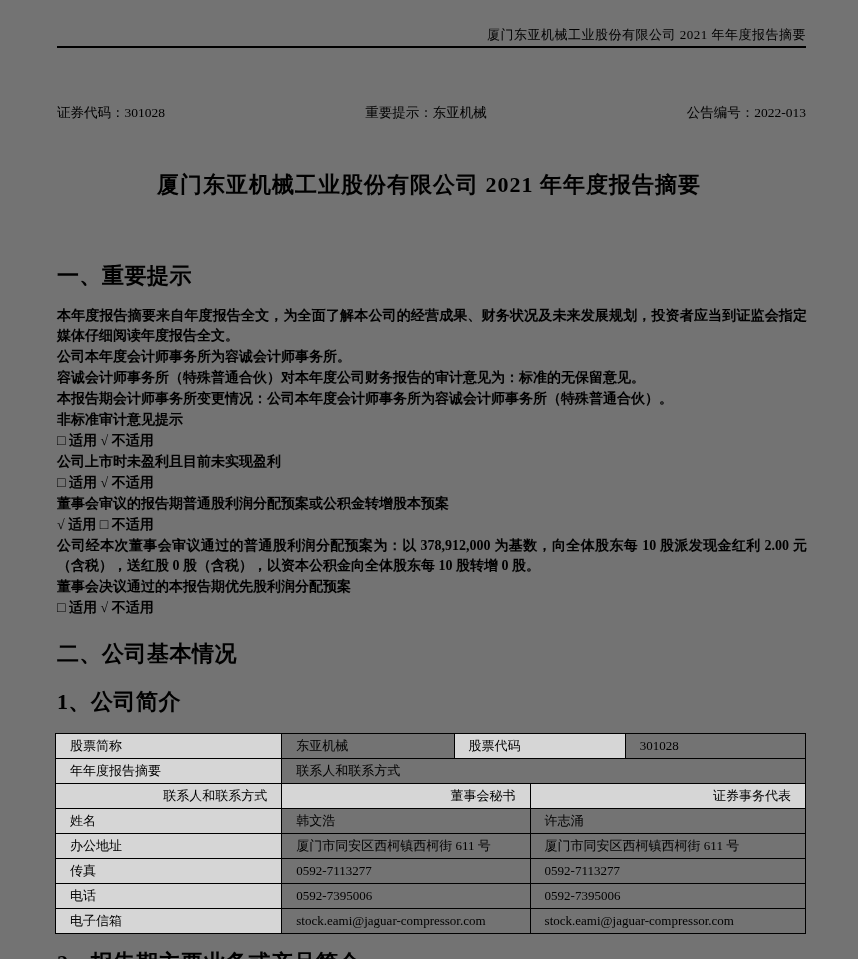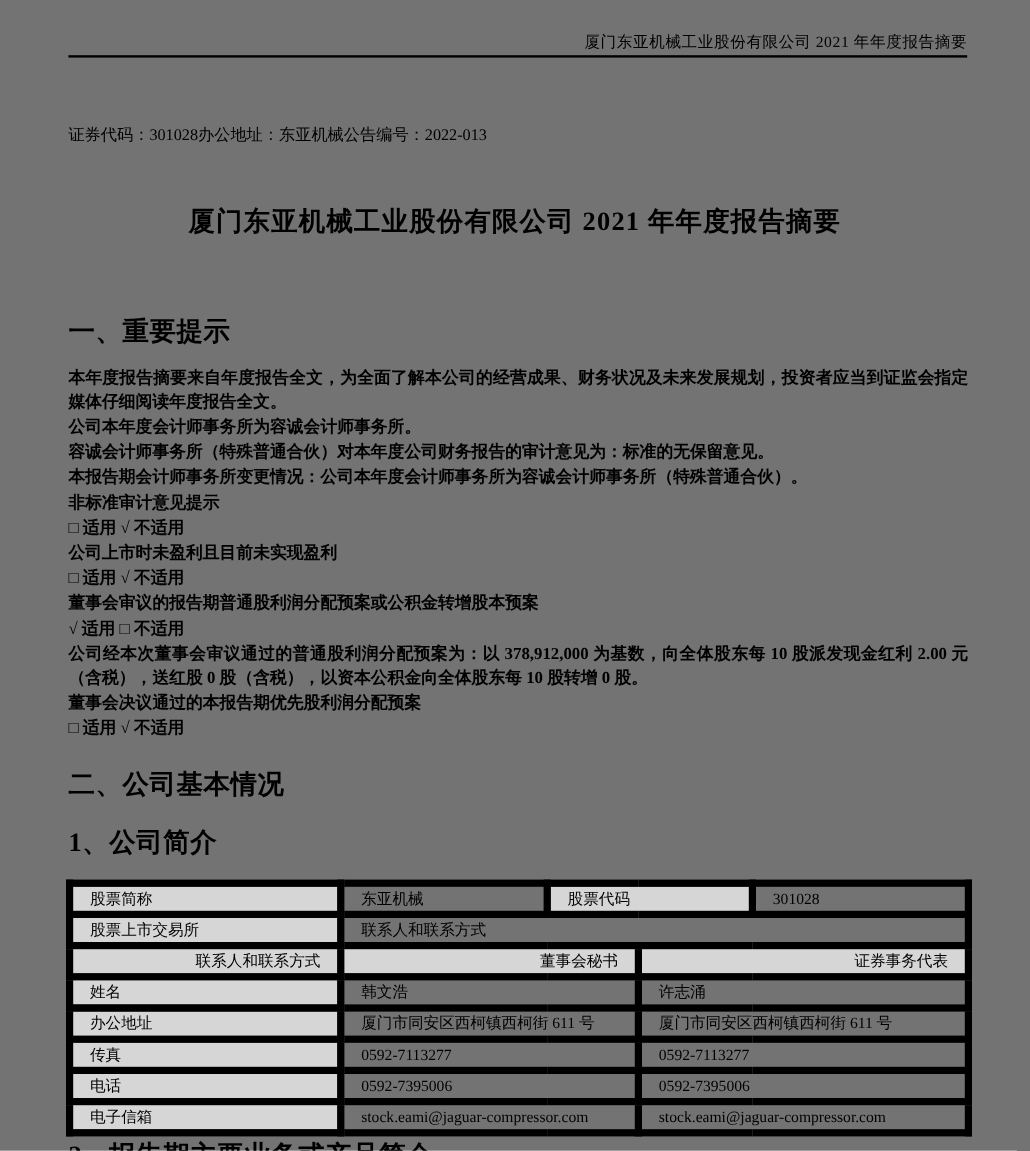--- a/index.html
+++ b/index.html
@@ -26,20 +26,21 @@
   .header-rule {
     position: absolute;
     top: 46px; left: 57px; width: 749px; height: 2px;
     background: #000000;
   }
 
   .info-bar {
     position: absolute;
     top: 104px; left: 57px; width: 749px;
     display: flex;
+    justify-content: space-between;
     font-size: 13.5px;
     white-space: nowrap;
   }
   .info-bar .item span { display: inline; }
 
   .doc-title {
     position: absolute;
     top: 170px; left: 0; width: 858px;
     text-align: center;
     font-size: 22px;
@@ -73,41 +74,41 @@
 
   table.company-table {
     position: absolute;
     top: 733px; left: 55px;
     width: 751px;
     border-collapse: collapse;
     table-layout: fixed;
     font-size: 13px;
   }
   table.company-table td {
-    border: 6px solid #000000;
+    border: 1px solid #000000;
     height: 25px;
     padding: 1px 14px;
     vertical-align: middle;
     overflow: hidden;
     white-space: nowrap;
   }
   td.shaded { background: #d6d6d6; }
   td.centered { text-align: right; }
 </style>
 </head>
 <body>
 
 <div class="page">
 
   <div class="running-header">厦门东亚机械工业股份有限公司 2021 年年度报告摘要</div>
   <div class="header-rule"></div>
 
   <div class="info-bar">
     <div class="item"><span>证券代码：</span><span>301028</span></div>
-    <div class="item"><span>办公地址：</span><span>东亚机械</span></div>
+    <div class="item"><span>重要提示：</span><span>东亚机械</span></div>
     <div class="item"><span>公告编号：</span><span>2022-013</span></div>
   </div>
 
   <h1 class="doc-title">厦门东亚机械工业股份有限公司 2021 年年度报告摘要</h1>
 
   <h2 class="sec-heading" id="sec1-heading">一、重要提示</h2>
 
   <div class="notice-body">
     <p>本年度报告摘要来自年度报告全文，为全面了解本公司的经营成果、财务状况及未来发展规划，投资者应当到证监会指定媒体仔细阅读年度报告全文。</p>
     <p>公司本年度会计师事务所为容诚会计师事务所。</p>
@@ -137,21 +138,21 @@
         <col style="width:180px">
     </colgroup>
     <tbody>
         <tr>
       <td class="shaded">股票简称</td>
       <td>东亚机械</td>
       <td class="shaded" colspan="2">股票代码</td>
       <td>301028</td>
     </tr>
     <tr>
-      <td class="shaded">股票上市交易所</td>
+      <td class="shaded">年年度报告摘要</td>
       <td colspan="4">联系人和联系方式</td>
     </tr>
     <tr>
       <td class="shaded centered">联系人和联系方式</td>
       <td class="shaded centered" colspan="2">董事会秘书</td>
       <td class="shaded centered" colspan="2">证券事务代表</td>
     </tr>
     <tr>
       <td class="shaded">姓名</td>
       <td colspan="2">韩文浩</td>

